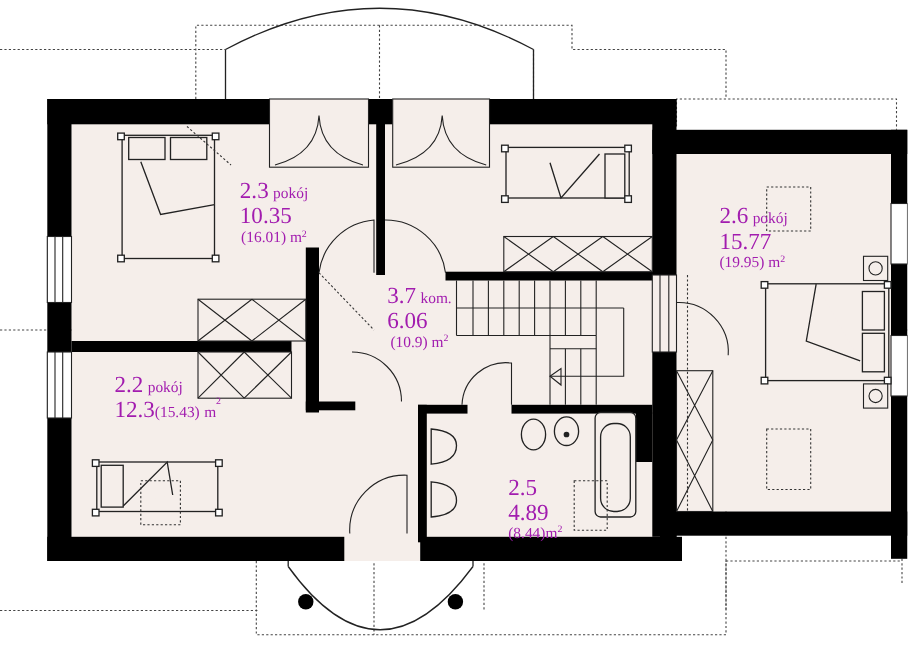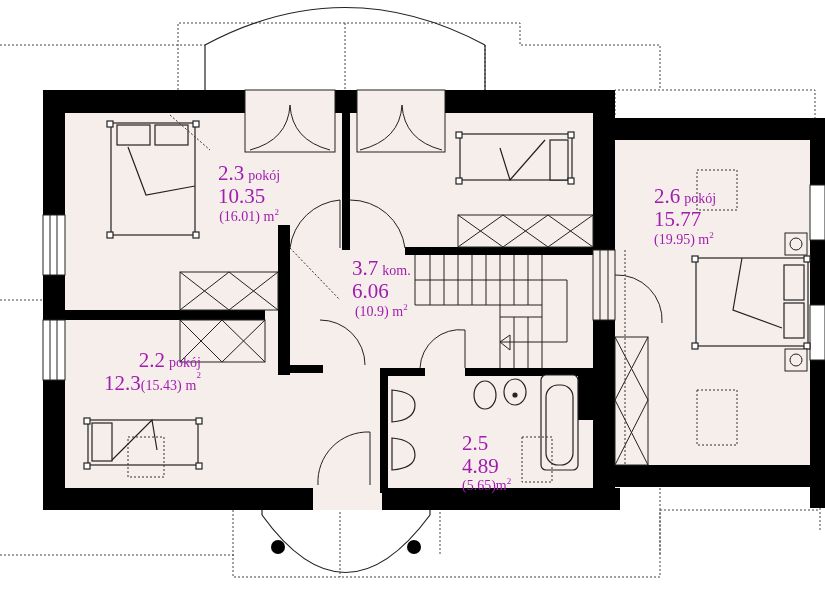--- a/index.html
+++ b/index.html
@@ -230,22 +230,22 @@
   <div class="big" style="margin-top:2px;">15.77</div>
   <div class="sm" style="margin-top:3px;"><span>(19.95)</span> <span>m</span><span class="sup">2</span></div>
 </div>
 
 <div class="lbl" style="left:352px;top:258px;">
   <div><span class="big">3.7</span> <span class="sm">kom.</span></div>
   <div class="big" style="margin-top:2px;">6.06</div>
   <div class="sm" style="margin-top:3px;text-align:center;"><span>(10.9)</span> <span>m</span><span class="sup">2</span></div>
 </div>
 
-<div class="lbl" style="left:104px;top:350px;text-align:right;">
+<div class="lbl" style="left:104px;top:339px;">
   <div><span class="big">2.2</span> <span class="sm">pokój</span></div>
   <div style="margin-top:2px;"><span class="big">12.3</span><span class="sm">(15.43)</span> <span class="sm">m</span><span class="sup">2</span></div>
 </div>
 
 <div class="lbl" style="left:462px;top:433px;">
   <div class="big">2.5</div>
   <div class="big" style="margin-top:2px;">4.89</div>
-  <div class="sm" style="margin-top:2px;"><span>(5.65)</span><span>m</span><span class="sup">2</span></div>
+  <div class="sm" style="margin-top:2px;"><span>(8.44)</span><span>m</span><span class="sup">2</span></div>
 </div>
 
 </body></html>

